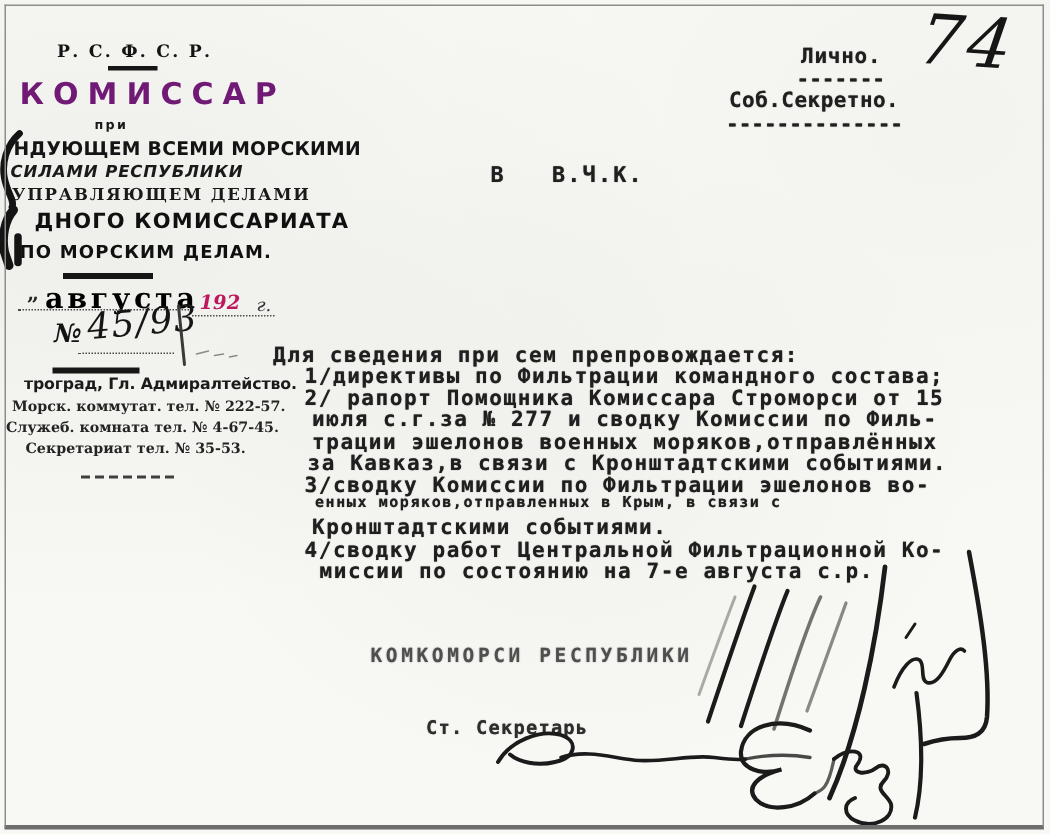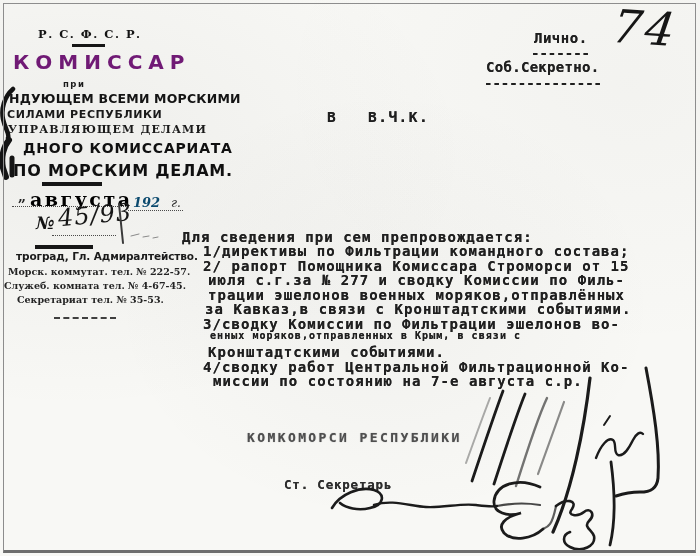--- a/index.html
+++ b/index.html
@@ -30,31 +30,31 @@
 <div class="page">
   <div class="paper"></div>
 
   <div class="abs serif" style="left:38px;top:27px;font-size:11.5px;font-weight:700;letter-spacing:1.5px;color:#141414;">Р. С. Ф. С. Р.</div>
   <div class="rule" style="left:72px;top:44px;width:33px;height:3px;"></div>
 
   <div class="abs sans" style="left:13px;top:50px;font-size:20px;font-weight:800;letter-spacing:6px;color:#701a75;">КОМИССАР</div>
   <div class="abs sans" style="left:63px;top:79px;font-size:8.5px;font-weight:700;letter-spacing:1.5px;color:#1a1a1a;">при</div>
 
   <div class="abs sans" style="left:9px;top:91px;font-size:12.5px;font-weight:800;letter-spacing:0.2px;color:#141414;">НДУЮЩЕМ ВСЕМИ МОРСКИМИ</div>
-  <div class="abs sans" style="left:7px;top:108px;font-size:11px;font-weight:700;letter-spacing:0.6px;color:#1a1a1a;">СИЛАМИ РЕСПУБЛИКИ</div>
+  <div class="abs sans" style="left:7px;top:108px;font-size:11px;font-weight:700;letter-spacing:0.6px;color:#1a1a1a;font-style:italic;">СИЛАМИ РЕСПУБЛИКИ</div>
   <div class="abs serif" style="left:8px;top:123px;font-size:11px;font-weight:700;letter-spacing:1.2px;color:#1a1a1a;">УПРАВЛЯЮЩЕМ ДЕЛАМИ</div>
   <div class="abs sans" style="left:4px;top:140px;font-size:14px;font-weight:800;letter-spacing:0.8px;color:#101010;margin-left:19px;">ДНОГО КОМИССАРИАТА</div>
-  <div class="abs sans" style="left:13px;top:161px;font-size:16px;font-weight:800;letter-spacing:0.8px;color:#101010;">ПО МОРСКИМ ДЕЛАМ.</div>
+  <div class="abs sans" style="left:13px;top:161px;font-size:12px;font-weight:800;letter-spacing:0.8px;color:#101010;">ПО МОРСКИМ ДЕЛАМ.</div>
 
   <div class="rule" style="left:42px;top:182px;width:60px;height:3.5px;"></div>
 
   <div class="abs serif" style="left:18px;top:188px;font-size:14px;font-weight:700;color:#222;">„</div>
   <div class="abs serif" style="left:30px;top:188px;font-size:19px;font-weight:700;letter-spacing:2.5px;color:#000000;">августа</div>
   <div class="dotted" style="left:12px;top:206px;width:116px;"></div>
-  <div class="abs serif" style="left:133px;top:195px;font-size:13px;font-style:italic;font-weight:700;color:#0c4a6e;">192</div>
+  <div class="abs serif" style="left:133px;top:195px;font-size:13px;font-style:italic;font-weight:700;color:#be185d;">192</div>
   <div class="dotted" style="left:128px;top:210px;width:55px;"></div>
   <div class="abs serif" style="left:171px;top:196px;font-size:12px;font-style:italic;color:#333;">г.</div>
 
   <div class="abs serif" style="left:36px;top:213px;font-size:17px;font-weight:800;font-style:italic;color:#131313;">№</div>
   <div class="dotted" style="left:52px;top:235px;width:64px;"></div>
   <div class="abs hw" style="left:58px;top:201px;font-size:24px;font-weight:500;transform:rotate(-5deg);letter-spacing:1px;">45/93</div>
 
   <div class="rule" style="left:35px;top:245px;width:58px;height:4px;"></div>
 
   <div class="abs sans" style="left:3px;top:250px;font-size:10.5px;font-weight:700;letter-spacing:-0.1px;color:#1b1b1b;padding-left:13px;">троград, Гл. Адмиралтейство.</div>

